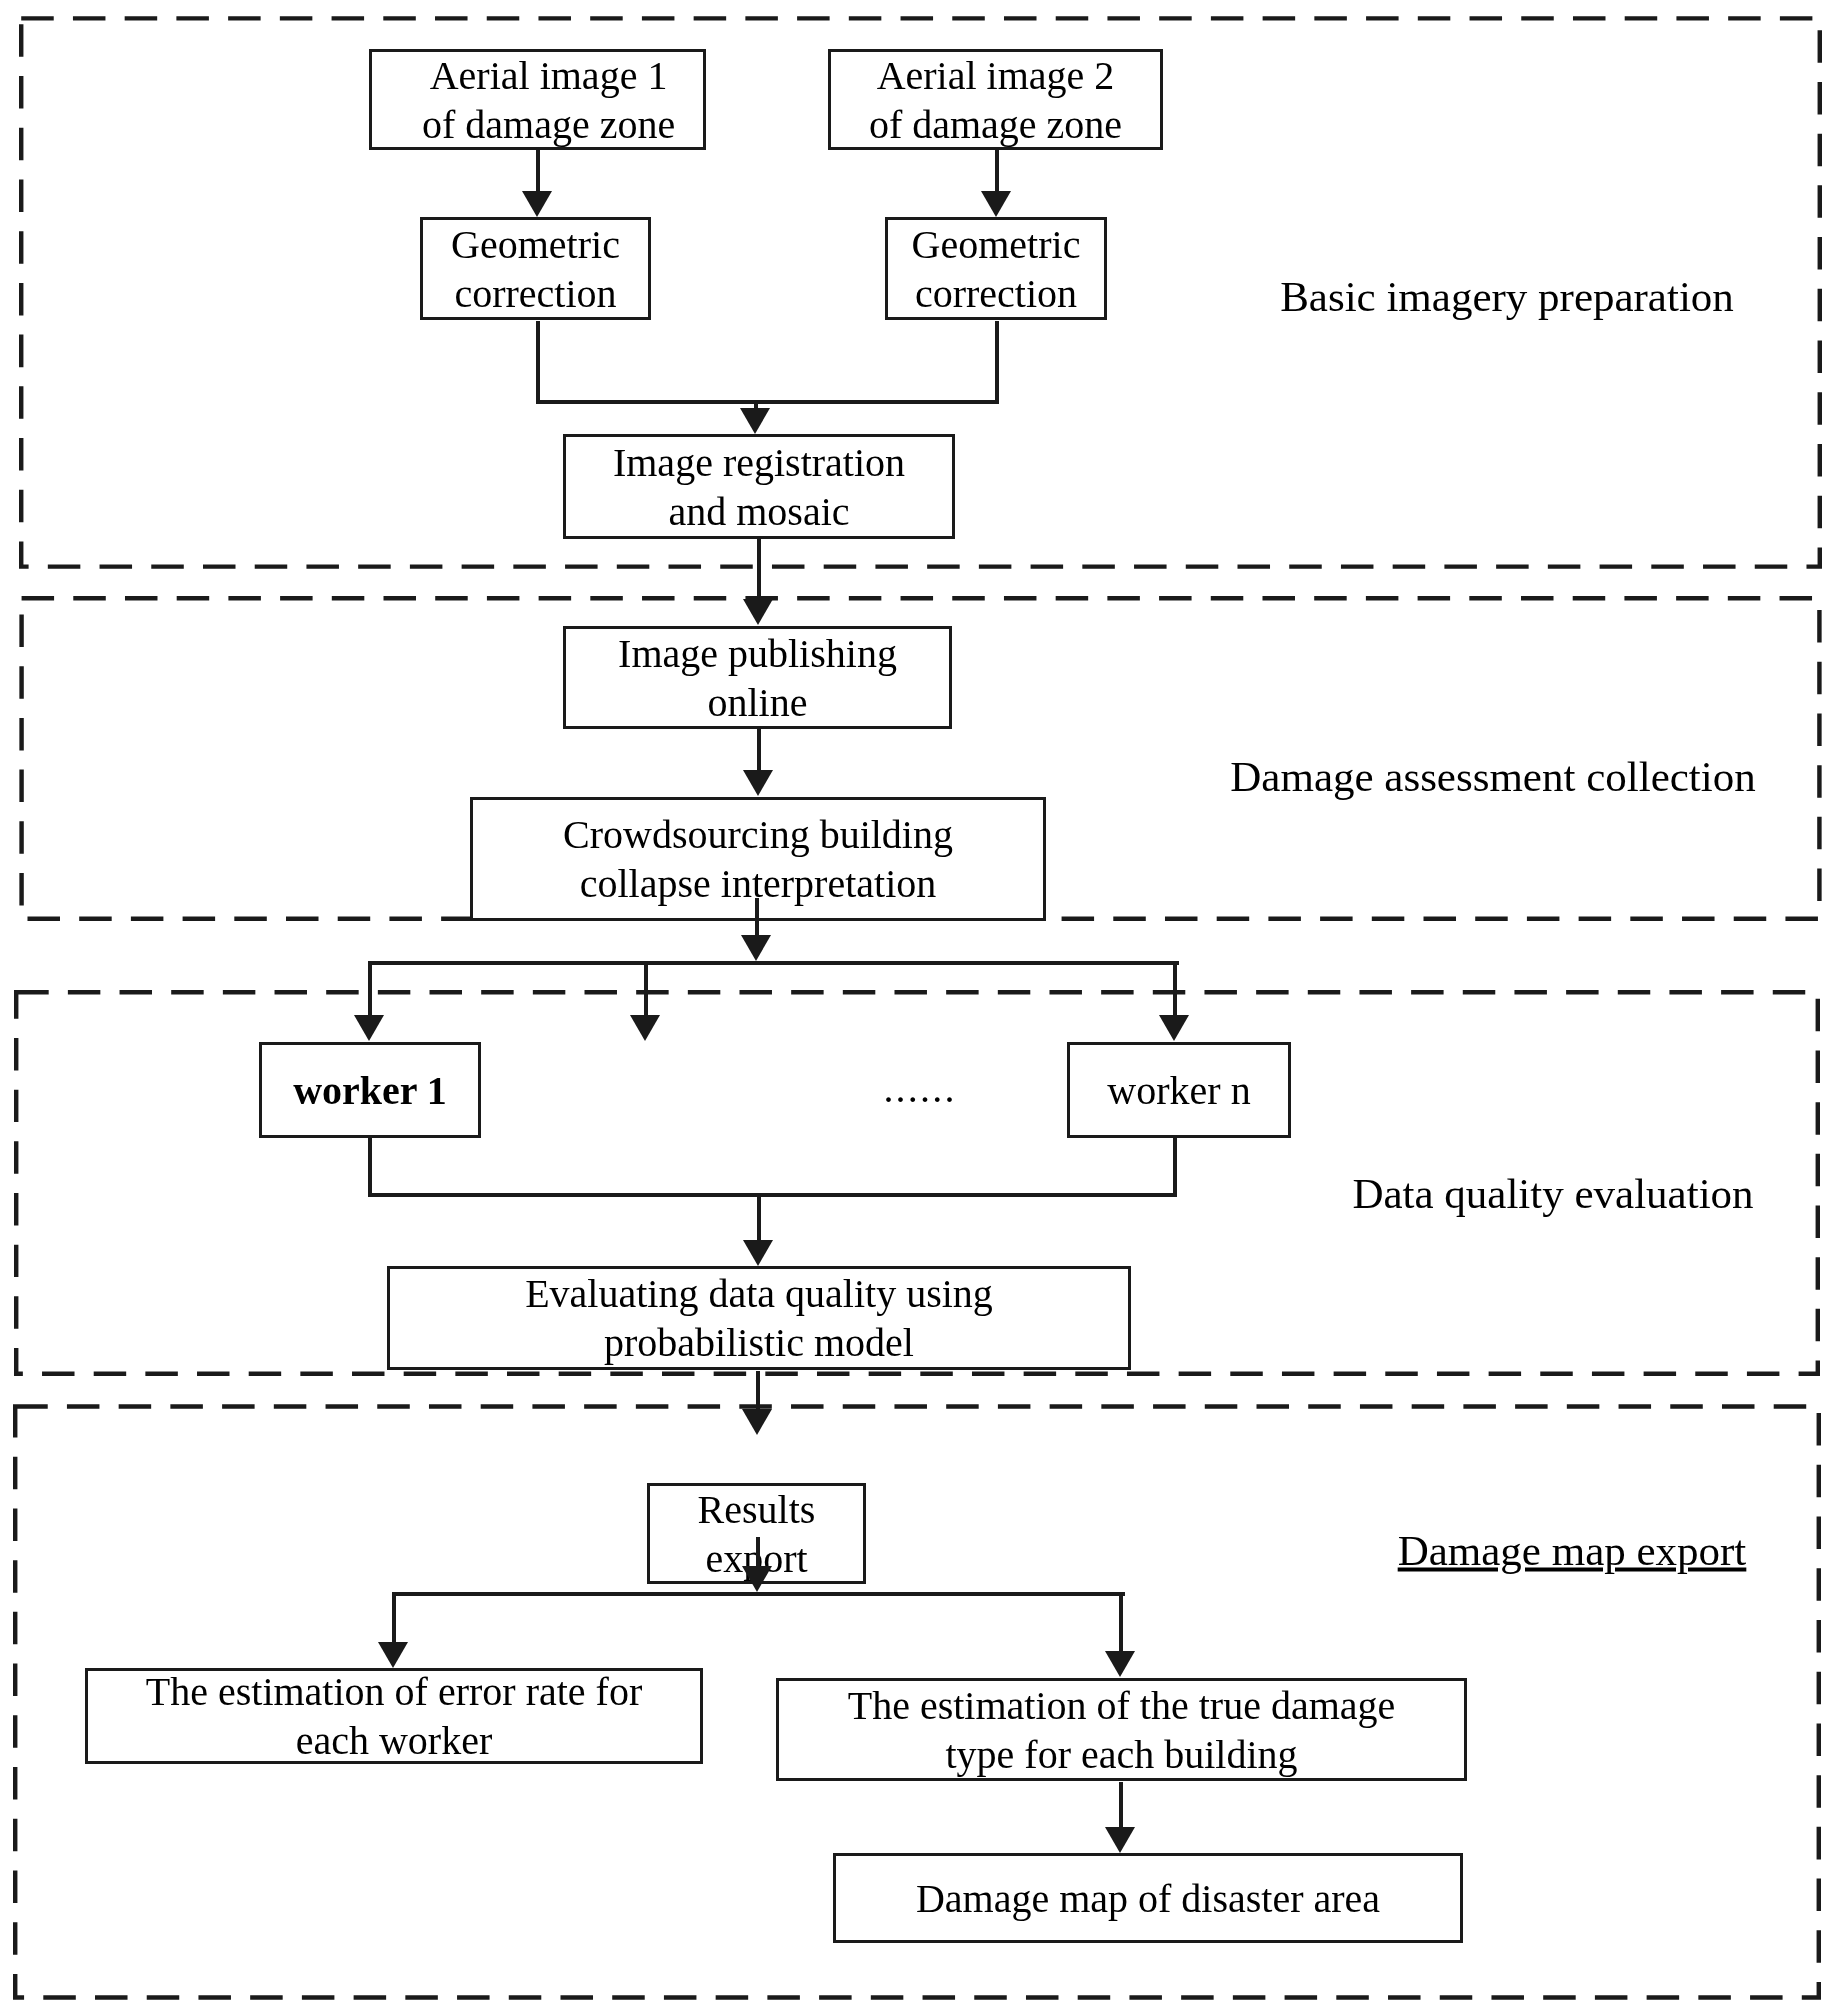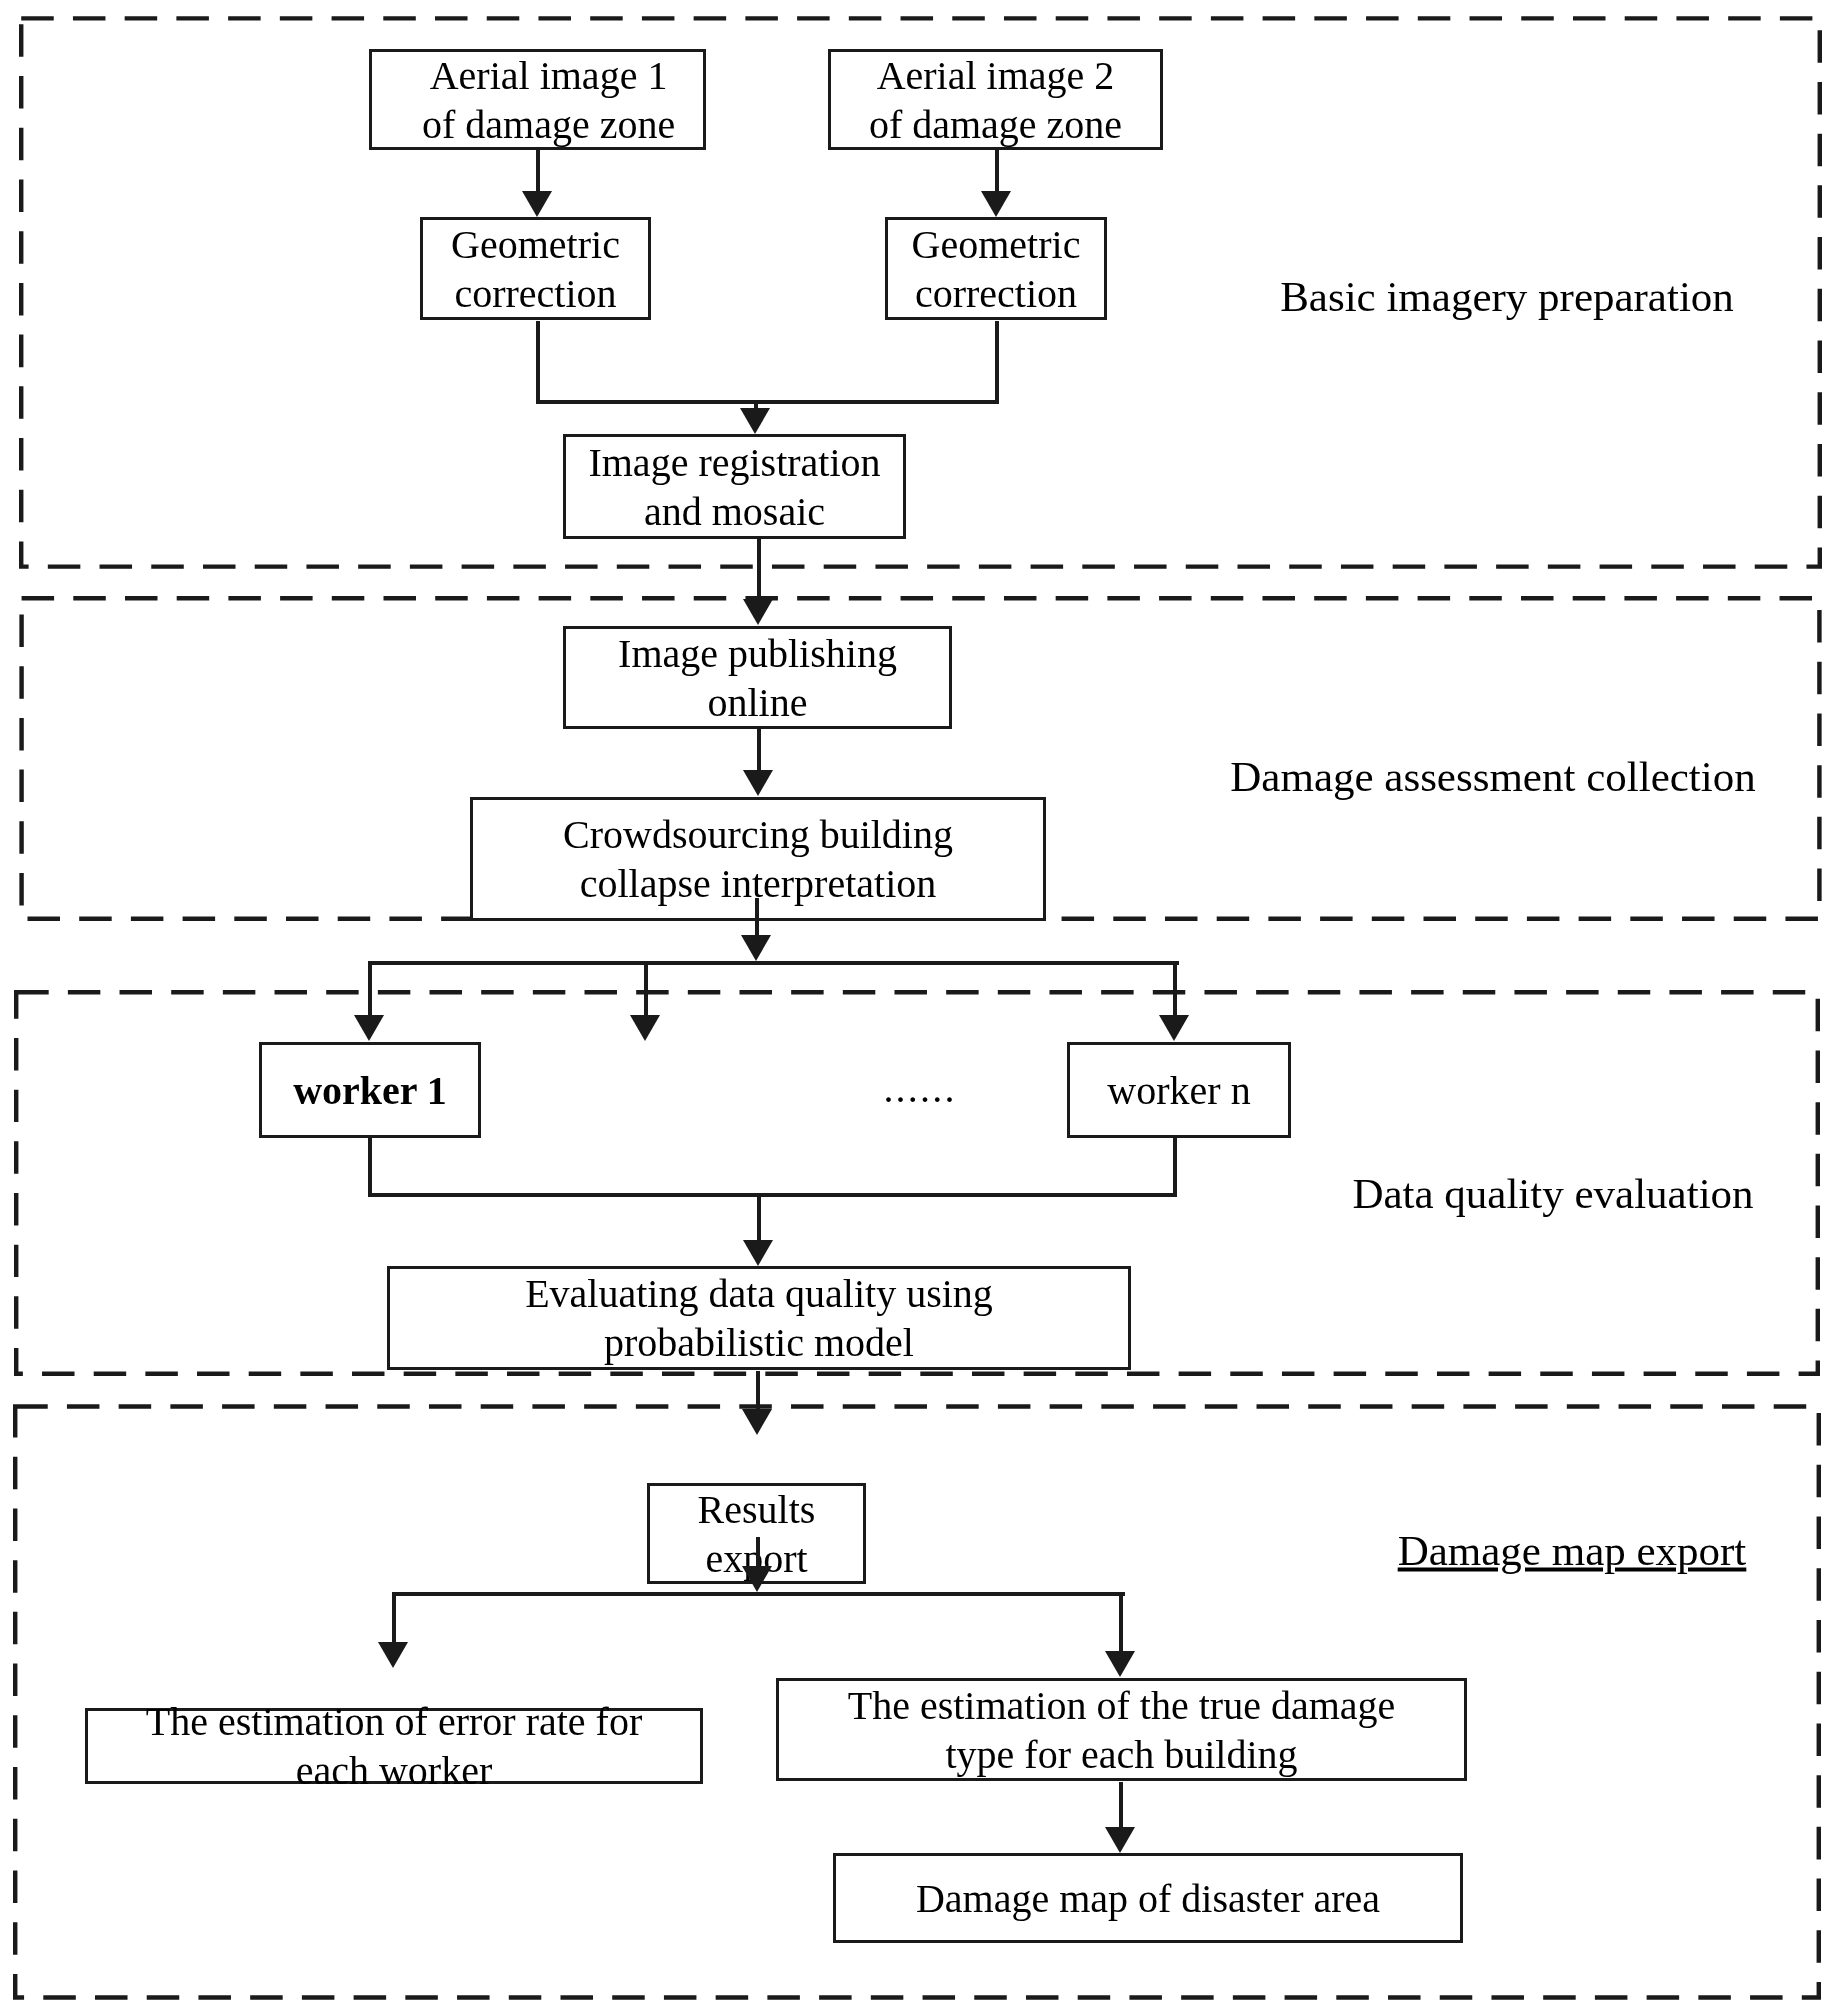--- a/index.html
+++ b/index.html
@@ -63,34 +63,34 @@
   <div class="slabel" style="left:1572px;top:1550px;text-decoration:underline;">Damage map export</div>
 
   <div class="node" style="left:369px;top:49px;width:337px;height:101px;padding-left:28px;">Aerial image 1
 of damage zone</div>
   <div class="node" style="left:828px;top:49px;width:335px;height:101px;">Aerial image 2
 of damage zone</div>
   <div class="node" style="left:420px;top:217px;width:231px;height:103px;">Geometric
 correction</div>
   <div class="node" style="left:885px;top:217px;width:222px;height:103px;">Geometric
 correction</div>
-  <div class="node" style="left:563px;top:434px;width:343px;height:105px;">Image registration
+  <div class="node" style="left:563px;top:434px;width:392px;height:105px;">Image registration
 and mosaic</div>
   <div class="node" style="left:563px;top:626px;width:389px;height:103px;">Image publishing
 online</div>
   <div class="node" style="left:470px;top:797px;width:576px;height:124px;">Crowdsourcing building
 collapse interpretation</div>
   <div class="node" style="left:259px;top:1042px;width:222px;height:96px;font-weight:bold;">worker 1</div>
   <div class="dots" style="left:920px;top:1088px;">......</div>
   <div class="node" style="left:1067px;top:1042px;width:224px;height:96px;">worker n</div>
   <div class="node" style="left:387px;top:1266px;width:744px;height:104px;">Evaluating data quality using
 probabilistic model</div>
   <div class="node" style="left:647px;top:1483px;width:219px;height:101px;">Results
 export</div>
-  <div class="node" style="left:85px;top:1668px;width:618px;height:76px;margin-top:40px;">The estimation of error rate for
+  <div class="node" style="left:85px;top:1668px;width:618px;height:96px;">The estimation of error rate for
 each worker</div>
   <div class="node" style="left:776px;top:1678px;width:691px;height:103px;">The estimation of the true damage
 type for each building</div>
   <div class="node" style="left:833px;top:1853px;width:630px;height:90px;">Damage map of disaster area</div>
 
   <div class="vline" style="left:536px;top:150px;height:42px;"></div>
   <div class="ahead" style="left:522px;top:191px;"></div>
   <div class="vline" style="left:995px;top:150px;height:42px;"></div>
   <div class="ahead" style="left:981px;top:191px;"></div>
 

